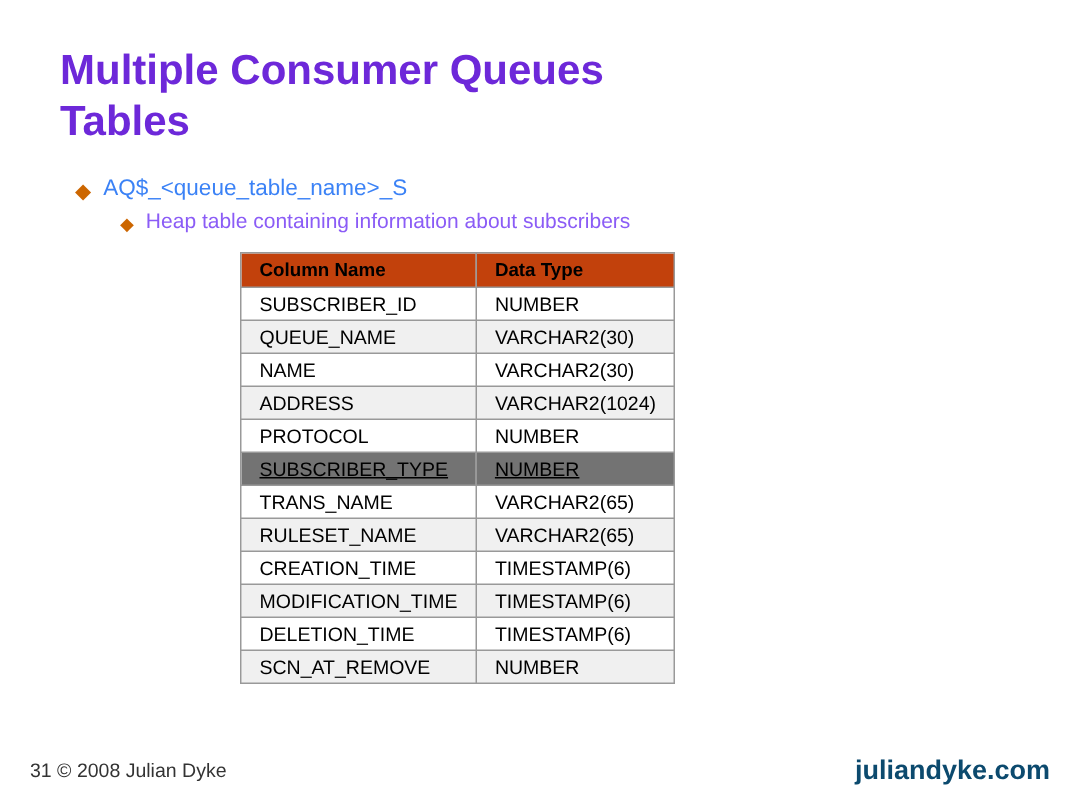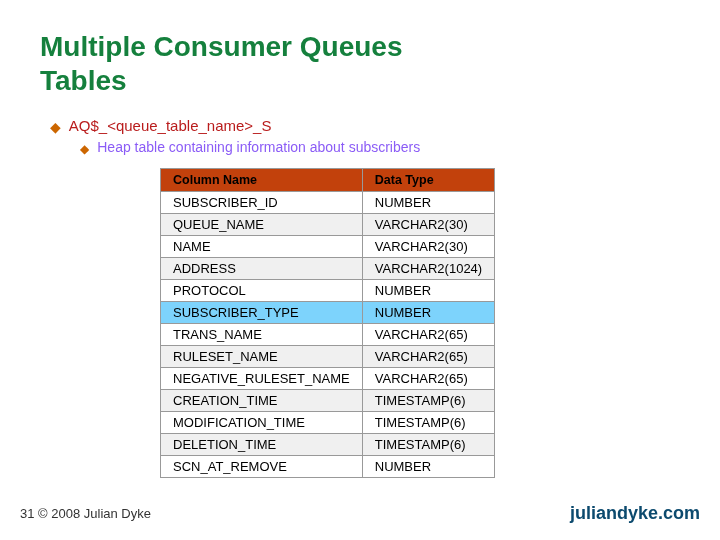--- a/index.html
+++ b/index.html
@@ -14,42 +14,42 @@
       position: relative;
     }
 
     .page-container {
       padding: 30px 40px 20px 40px;
     }
 
     .title {
       font-size: 28px;
       font-weight: bold;
-      color: #15803d;
+      color: #6d28d9;
       line-height: 1.2;
       margin-bottom: 20px;
     }
 
     .bullet-level1 {
       display: flex;
       align-items: flex-start;
       margin-bottom: 4px;
       margin-left: 10px;
     }
 
     .bullet-diamond {
       color: #cc6600;
       font-size: 14px;
       margin-right: 8px;
       margin-top: 2px;
     }
 
     .bullet-text {
       font-size: 15px;
-      color: #b91c1c;
+      color: #3b82f6;
     }
 
     .bullet-level2 {
       display: flex;
       align-items: flex-start;
       margin-left: 40px;
       margin-bottom: 12px;
     }
 
     .bullet-diamond2 {
@@ -92,21 +92,22 @@
     table tr:nth-child(even) td {
       background: #f0f0f0;
     }
 
     table tr:nth-child(odd) td {
       background: #ffffff;
     }
 
     
     table tr.highlighted td {
-      background: #7dd3fc;
+      background: #737373;
+      text-decoration: underline;
     }
 
     .footer {
       position: absolute;
       bottom: 16px;
       left: 0;
       right: 0;
       display: flex;
       justify-content: space-between;
       align-items: center;
@@ -178,24 +179,20 @@
           </tr>
           <tr>
             <td>TRANS_NAME</td>
             <td>VARCHAR2(65)</td>
           </tr>
           <tr>
             <td>RULESET_NAME</td>
             <td>VARCHAR2(65)</td>
           </tr>
           <tr>
-            <td>NEGATIVE_RULESET_NAME</td>
-            <td>VARCHAR2(65)</td>
-          </tr>
-          <tr>
             <td>CREATION_TIME</td>
             <td>TIMESTAMP(6)</td>
           </tr>
           <tr>
             <td>MODIFICATION_TIME</td>
             <td>TIMESTAMP(6)</td>
           </tr>
           <tr>
             <td>DELETION_TIME</td>
             <td>TIMESTAMP(6)</td>

